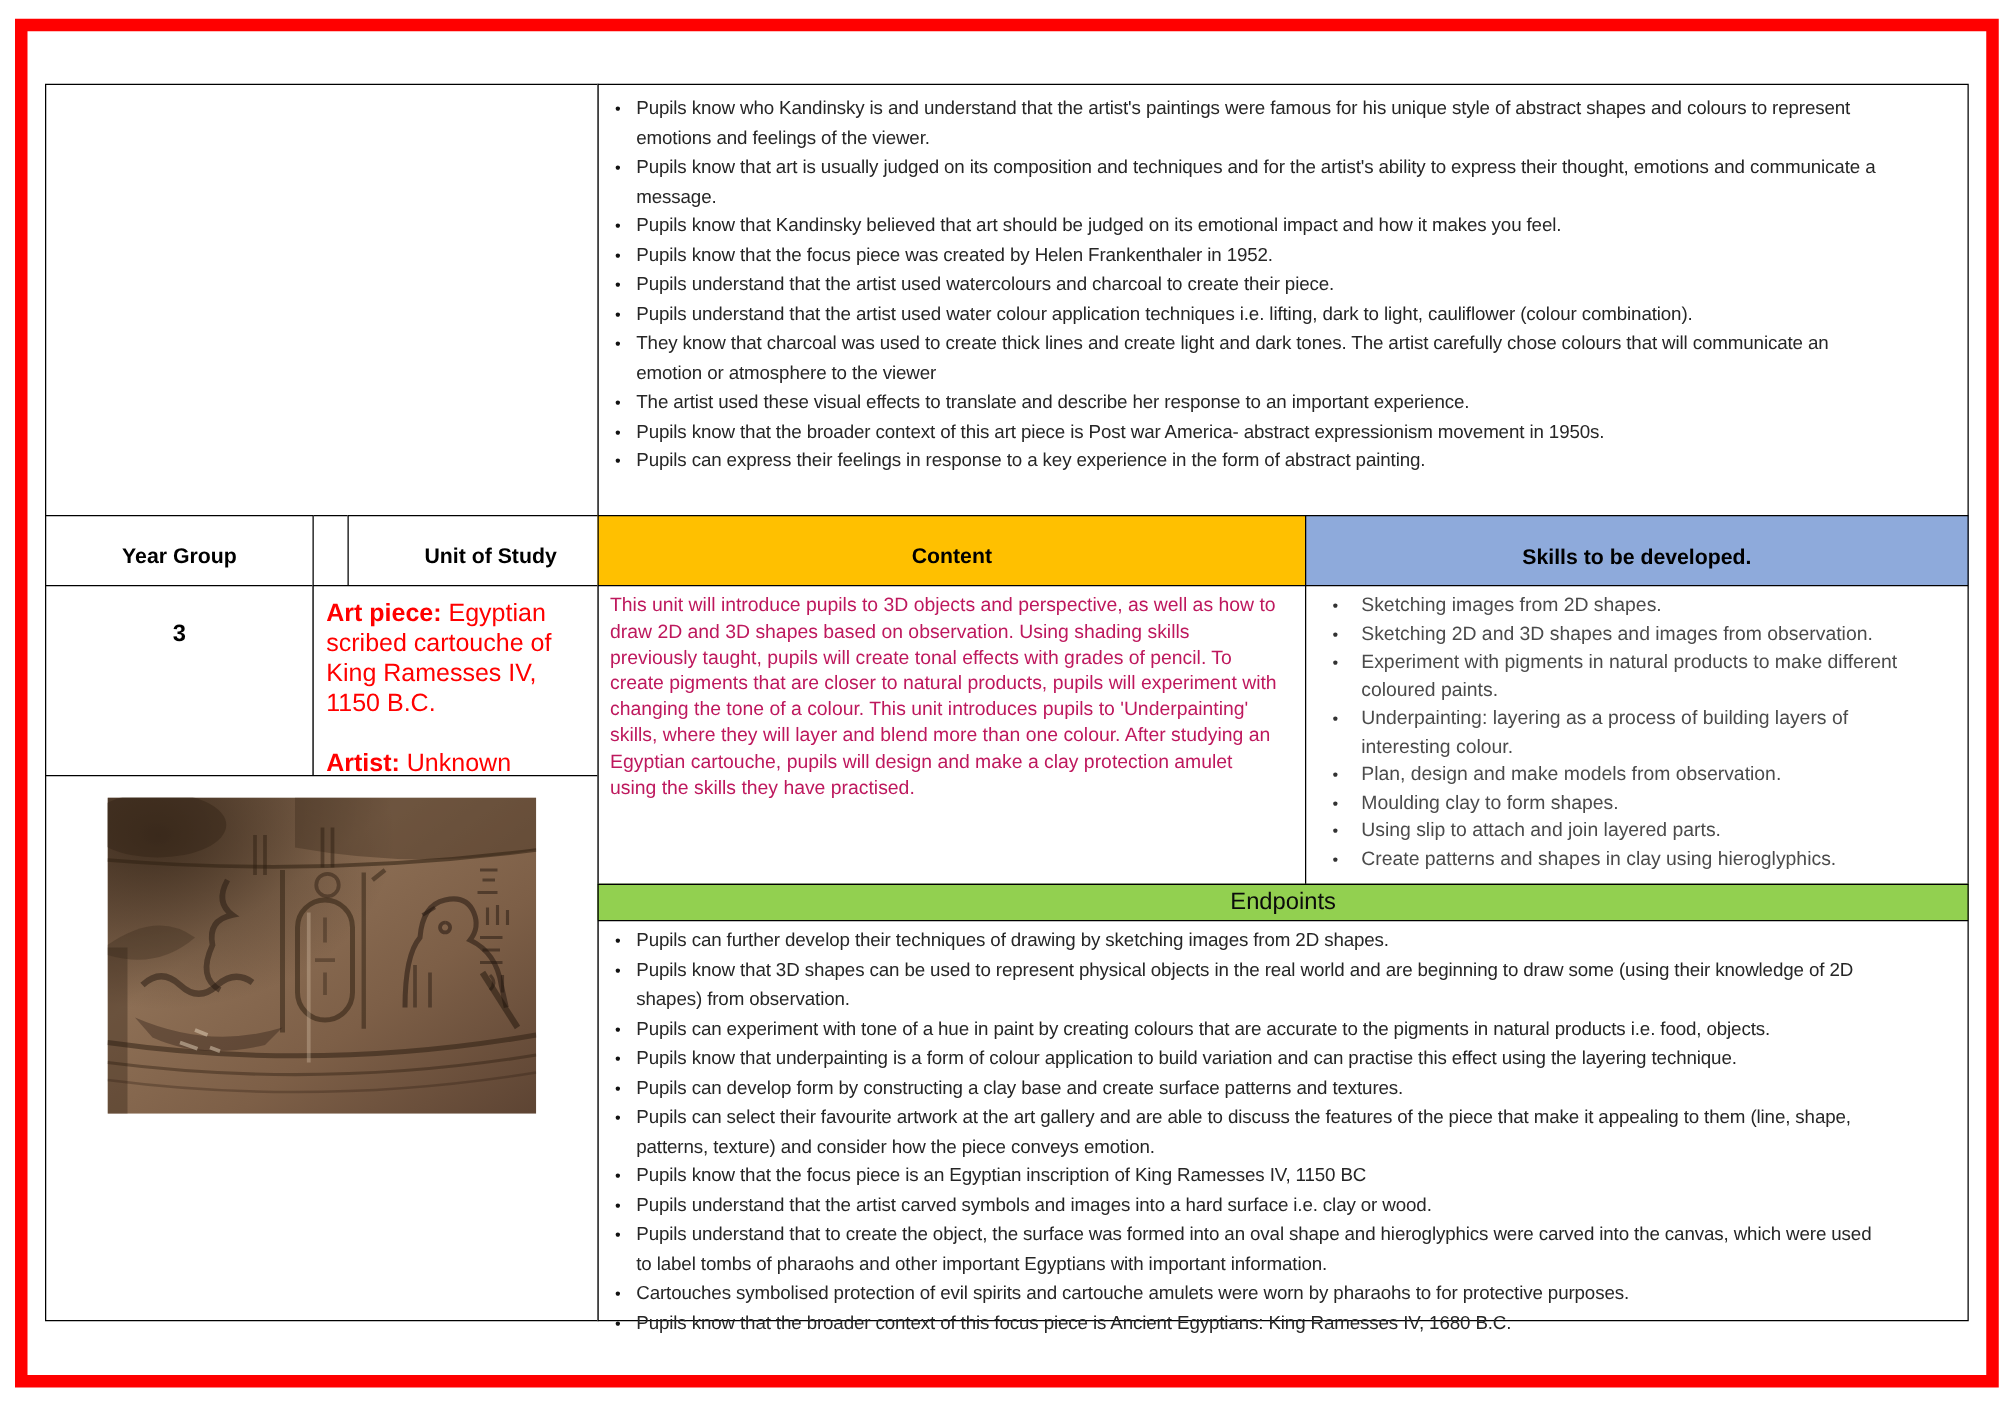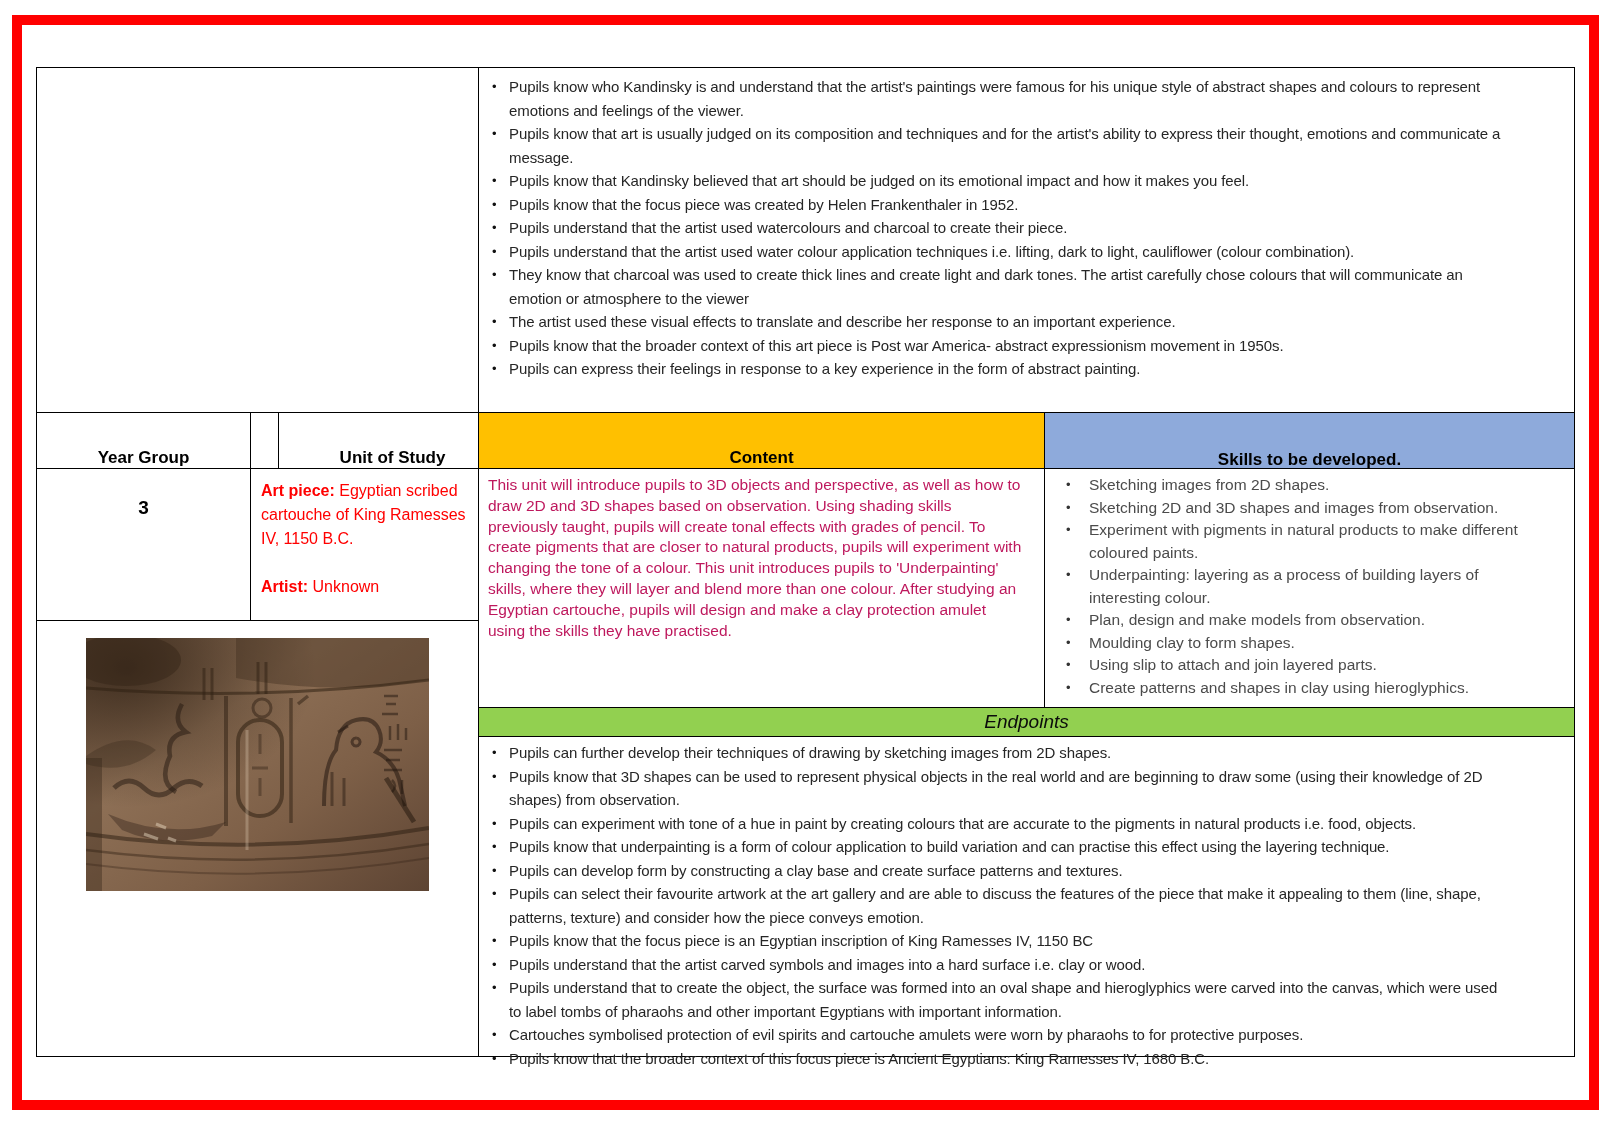--- a/index.html
+++ b/index.html
@@ -23,47 +23,47 @@
   .c-h-content {left:442px;top:345px;width:567px; height:57px;background:#FFC000;}
   .c-h-skills  {left:1008px;top:345px;width:531px;height:59px;background:#8EAADB;}
   .c-year      {left:0;    top:401px;width:215px; height:153px;}
   .c-unit      {left:214px;top:401px;width:229px; height:153px;}
   .c-image     {left:0;    top:553px;width:443px; height:437px;}
   .c-content   {left:442px;top:401px;width:567px; height:240px;}
   .c-skills    {left:1008px;top:401px;width:531px;height:240px;}
   .c-endband   {left:442px;top:640px;width:1097px;height:30px;background:#92D050;}
   .c-endbullets{left:442px;top:669px;width:1097px;height:321px;}
 
-  .hdr{display:flex;align-items:flex-end;justify-content:center;
+  .hdr{display:flex;align-items:center;justify-content:center;
        padding-top:8px;font-weight:700;font-size:17px;color:#000;}
   .yearnum{display:block;text-align:center;padding-top:28px;font-weight:700;font-size:19px;color:#000;}
 
   .c-unit{padding:10px 6px 0 10px;}
-  .red-p{margin:0;color:#FF0000;font-size:16px;line-height:24px;}
+  .red-p{margin:0;color:#FF0000;font-size:20px;line-height:24px;}
   .red-p b{font-weight:700;}
   .red-p + .red-p{margin-top:24px;}
 
   .para{margin:0;padding:6px 20px 0 9px;font-size:15.5px;line-height:20.8px;color:#be185d;}
 
   .blist{margin:0;padding:0;}
   .blist .item{display:flex;align-items:flex-start;margin:0;}
   .blist .bullet{flex:none;color:#111;}
   .blist .text{flex:1;}
 
   .wide-list{font-size:15px;line-height:23.5px;color:#262626;letter-spacing:-0.1px;}
   .wide-list .bullet{width:30px;padding-left:13px;box-sizing:border-box;font-size:13px;}
   .wide-list .text{padding-right:70px;}
   .c-topbullets .wide-list{padding-top:7px;}
   .c-endbullets .wide-list{padding-top:4px;}
 
   .skills-list{font-size:15.5px;line-height:22.5px;color:#4b4b4b;padding-top:5px;}
   .skills-list .bullet{width:44px;padding-left:21px;box-sizing:border-box;font-size:13px;color:#333;}
   .skills-list .text{padding-right:30px;}
 
-  .c-endband{display:flex;align-items:flex-end;justify-content:center;font-style:italic;}
+  .c-endband{display:flex;align-items:flex-end;justify-content:center;}
   .endtitle{font-size:19px;color:#0b0b0b;line-height:28px;}
 
   .art{position:absolute;left:49px;top:17px;width:343px;height:253px;display:block;}
 </style>
 </head>
 <body>
 
 <div class="red-frame"></div>
 
 <div class="tbl">

